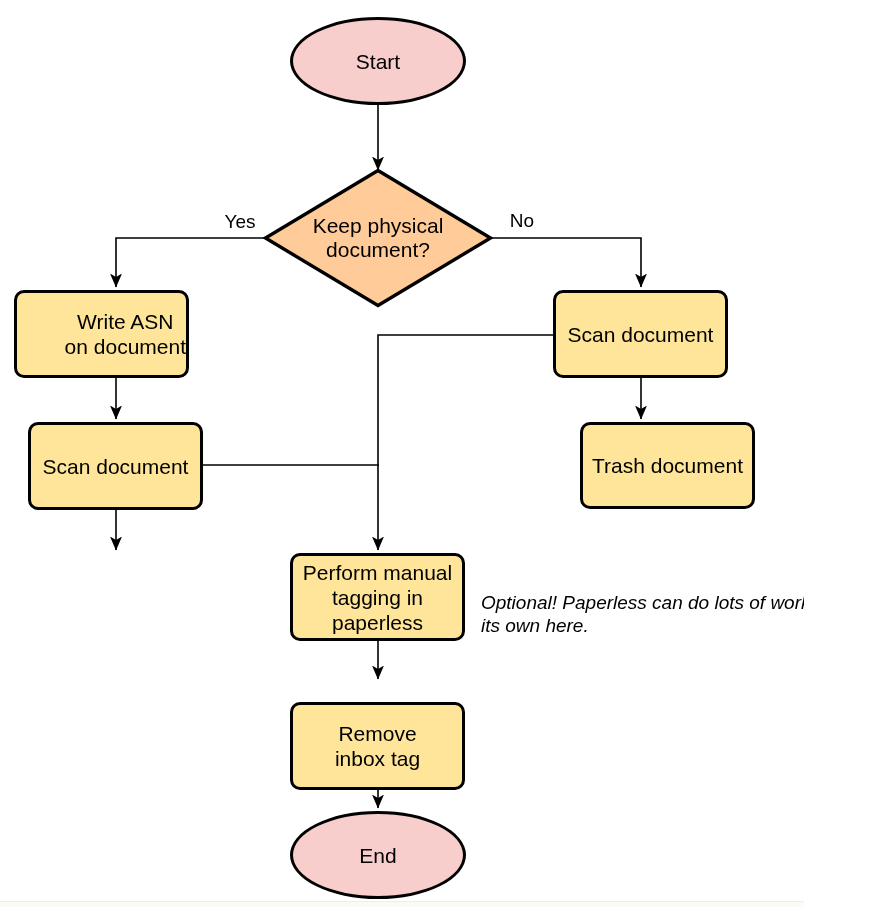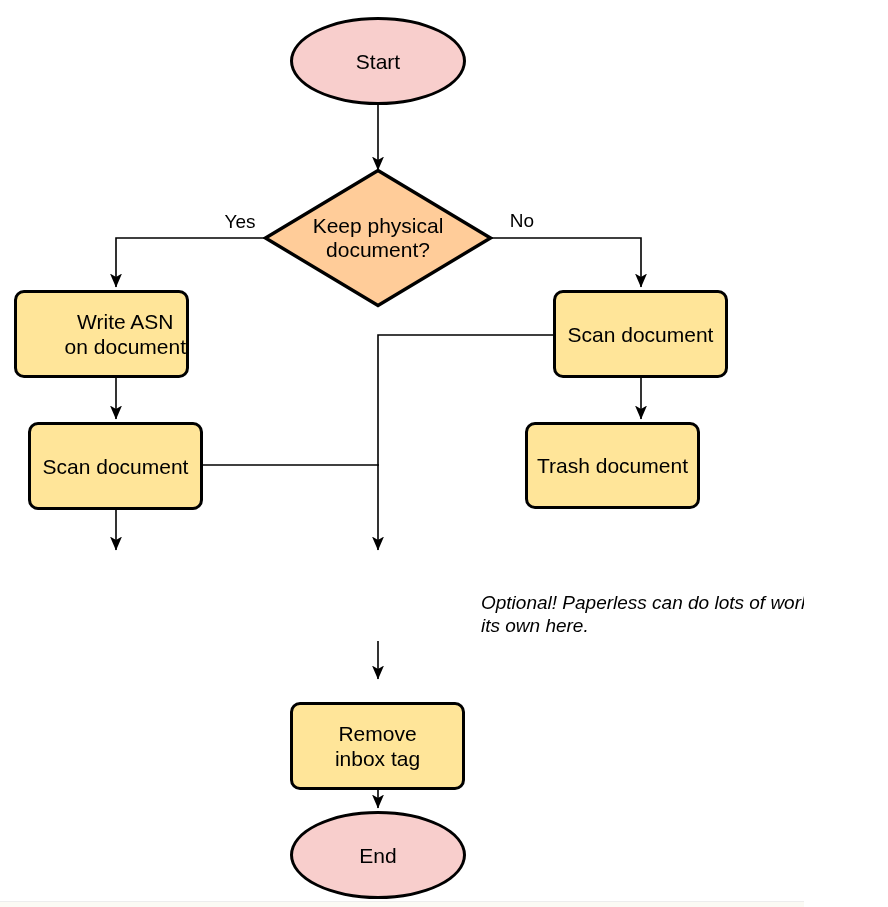--- a/index.html
+++ b/index.html
@@ -83,24 +83,29 @@
 
   <div class="node process" style="left:28px; top:422px; width:175px; height:88px;">
     <span>Scan document</span>
   </div>
 
 
   <div class="node process" style="left:553px; top:290px; width:175px; height:88px;">
     <span>Scan document</span>
   </div>
 
-  <div class="node process" style="left:525px; top:422px; width:175px; height:87px;">
+  <div class="node process" style="left:580px; top:422px; width:175px; height:87px;">
     <span>Trash document</span>
   </div>
 
+  <div class="node process" style="left:290px; top:553px; width:175px; height:88px;">
+    <span>Perform manual
+tagging in
+paperless</span>
+  </div>
 
   <div class="node process" style="left:290px; top:702px; width:175px; height:88px;">
     <span>Remove
 inbox tag</span>
   </div>
 
   <div class="node terminal" style="left:290px; top:811px; width:176px; height:88px;">
     <span>End</span>
   </div>
 

